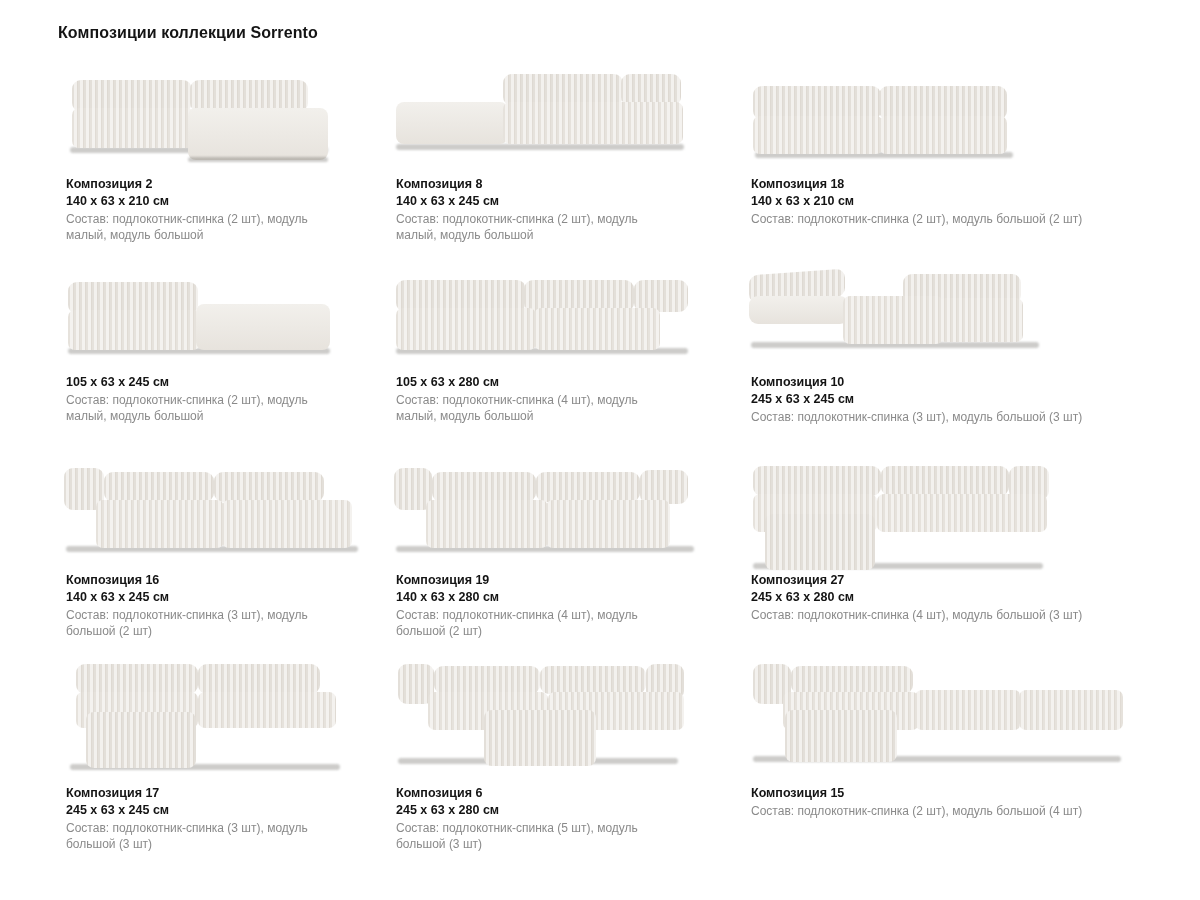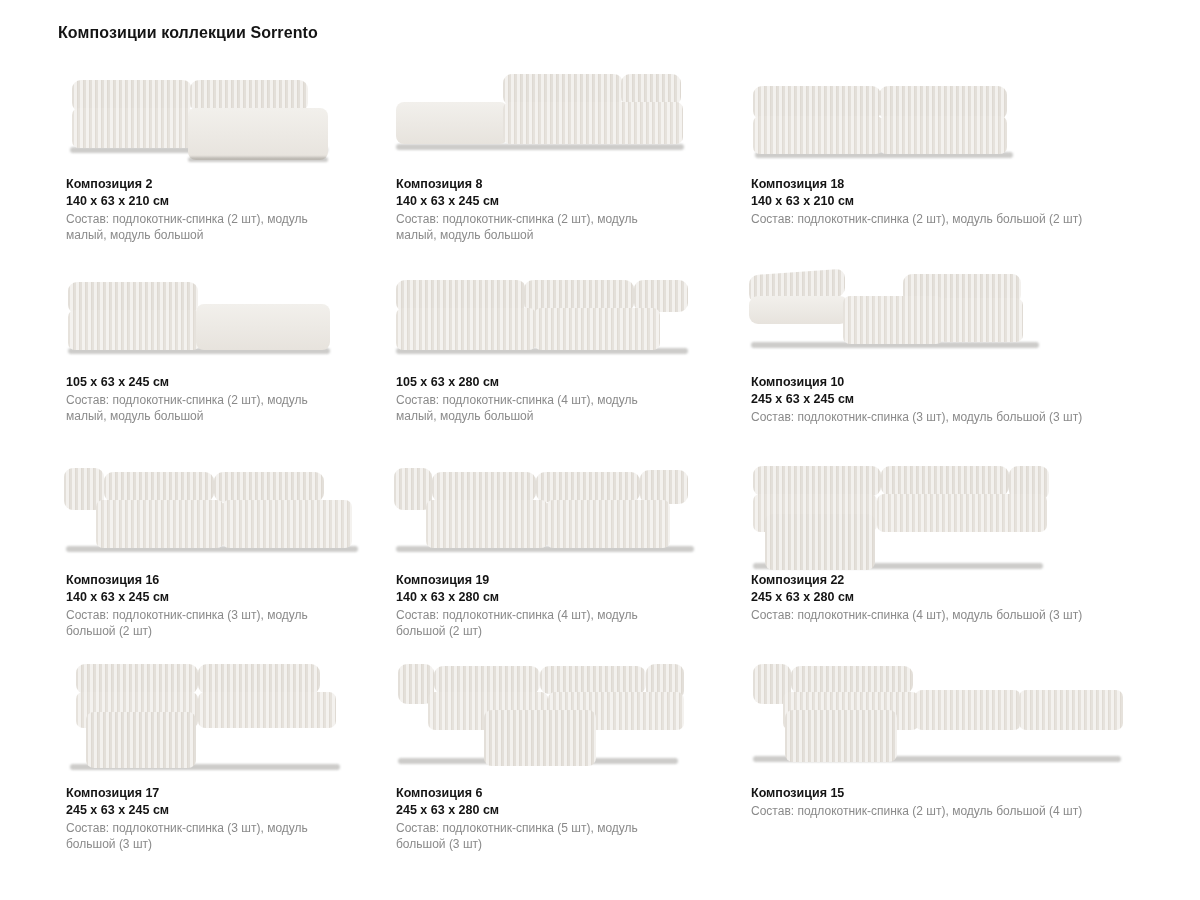--- a/index.html
+++ b/index.html
@@ -268,21 +268,21 @@
           <div class="shadow" style="left:10px; top:105px; width:290px; height:6px;"></div>
           <div class="piece cord" style="left:10px; top:8px; width:128px; height:30px;"></div>
           <div class="piece cord" style="left:138px; top:8px; width:128px; height:30px;"></div>
           <div class="piece cord" style="left:266px; top:8px; width:40px; height:34px;"></div>
           <div class="piece seat" style="left:10px; top:36px; width:124px; height:38px;"></div>
           <div class="piece seat" style="left:134px; top:36px; width:170px; height:38px;"></div>
           <div class="piece cord" style="left:22px; top:56px; width:110px; height:56px; border-radius:8px;"></div>
         </div>
       </div>
       <div class="caption">
-        <div class="c-name">Композиция 22</div>
+        <div class="c-name">Композиция 27</div>
         <div class="c-dims">245 x 63 x 280 см</div>
         <div class="c-comp wide">Состав: подлокотник-спинка (4 шт), модуль большой (3 шт)</div>
       </div>
     </div>
 
     <div class="cell">
       <div class="sofa-wrap" style="height:125px;">
         <div class="sofa">
           <div class="shadow" style="left:12px; top:108px; width:270px; height:6px;"></div>
           <div class="piece cord" style="left:18px; top:8px; width:122px; height:30px;"></div>

